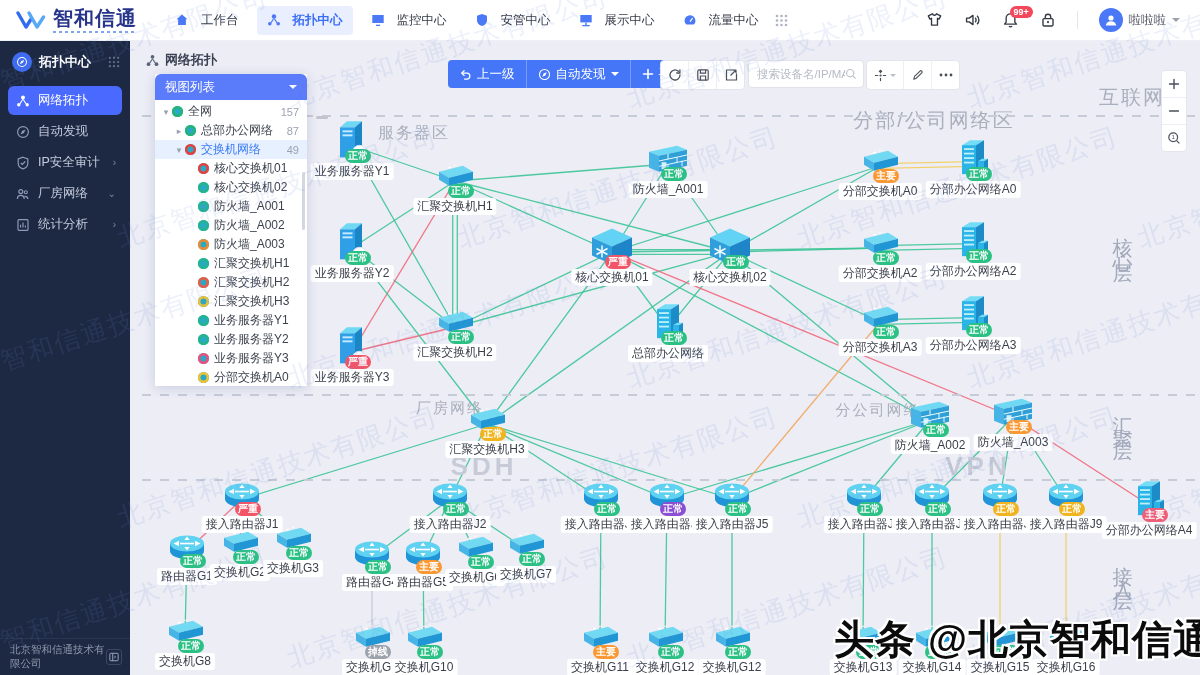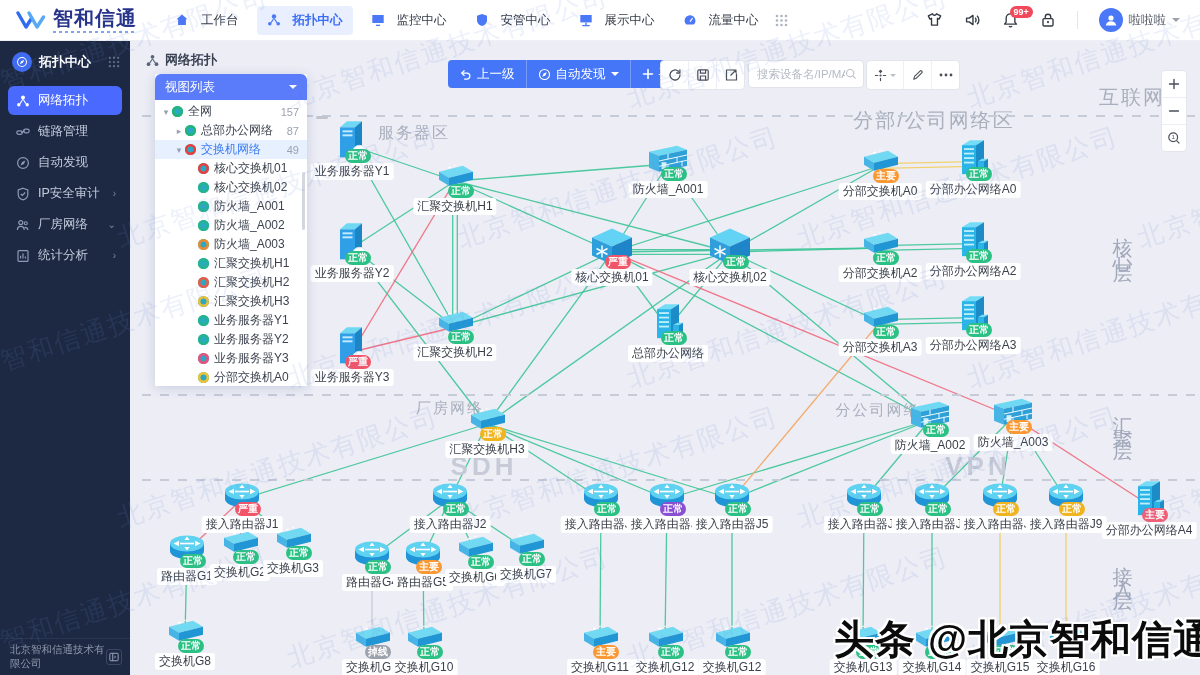--- a/index.html
+++ b/index.html
@@ -270,30 +270,20 @@
         <div class="sb-item active">
           <span class="sb-ic">
             <svg width="14" height="14" viewBox="0 0 14 14" fill="currentColor">
               <circle cx="7" cy="3.4" r="2"></circle>
               <circle cx="2.8" cy="10.8" r="1.7"></circle>
               <circle cx="11.2" cy="10.8" r="1.7"></circle>
               <path d="M6.4 5.1 3.7 9.3l.9.6L7.1 5.7zM7.6 5.1l2.7 4.2-.9.6L6.9 5.7z"></path>
             </svg>
           </span>
           <span>网络拓扑</span>
-        </div>
-        <div class="sb-item">
-          <span class="sb-ic">
-            <svg width="14" height="14" viewBox="0 0 14 14" fill="currentColor">
-              <rect x="0.8" y="5.8" width="5.6" height="3.6" rx="1.8" fill="none" stroke="currentColor" stroke-width="1.2"></rect>
-              <rect x="7.6" y="4.2" width="5.6" height="3.6" rx="1.8" fill="none" stroke="currentColor" stroke-width="1.2"></rect>
-              <path d="M5 7.4l4-1.6" stroke="currentColor" stroke-width="1.2"></path>
-            </svg>
-          </span>
-          <span>链路管理</span>
         </div>
         <div class="sb-item">
           <span class="sb-ic">
             <svg width="14" height="14" viewBox="0 0 14 14" fill="currentColor">
               <circle cx="7" cy="7" r="5.4" fill="none" stroke="currentColor" stroke-width="1.2"></circle>
               <path d="M9.4 4.6 8 8 4.6 9.4 6 6z"></path>
             </svg>
           </span>
           <span>自动发现</span>
         </div>

